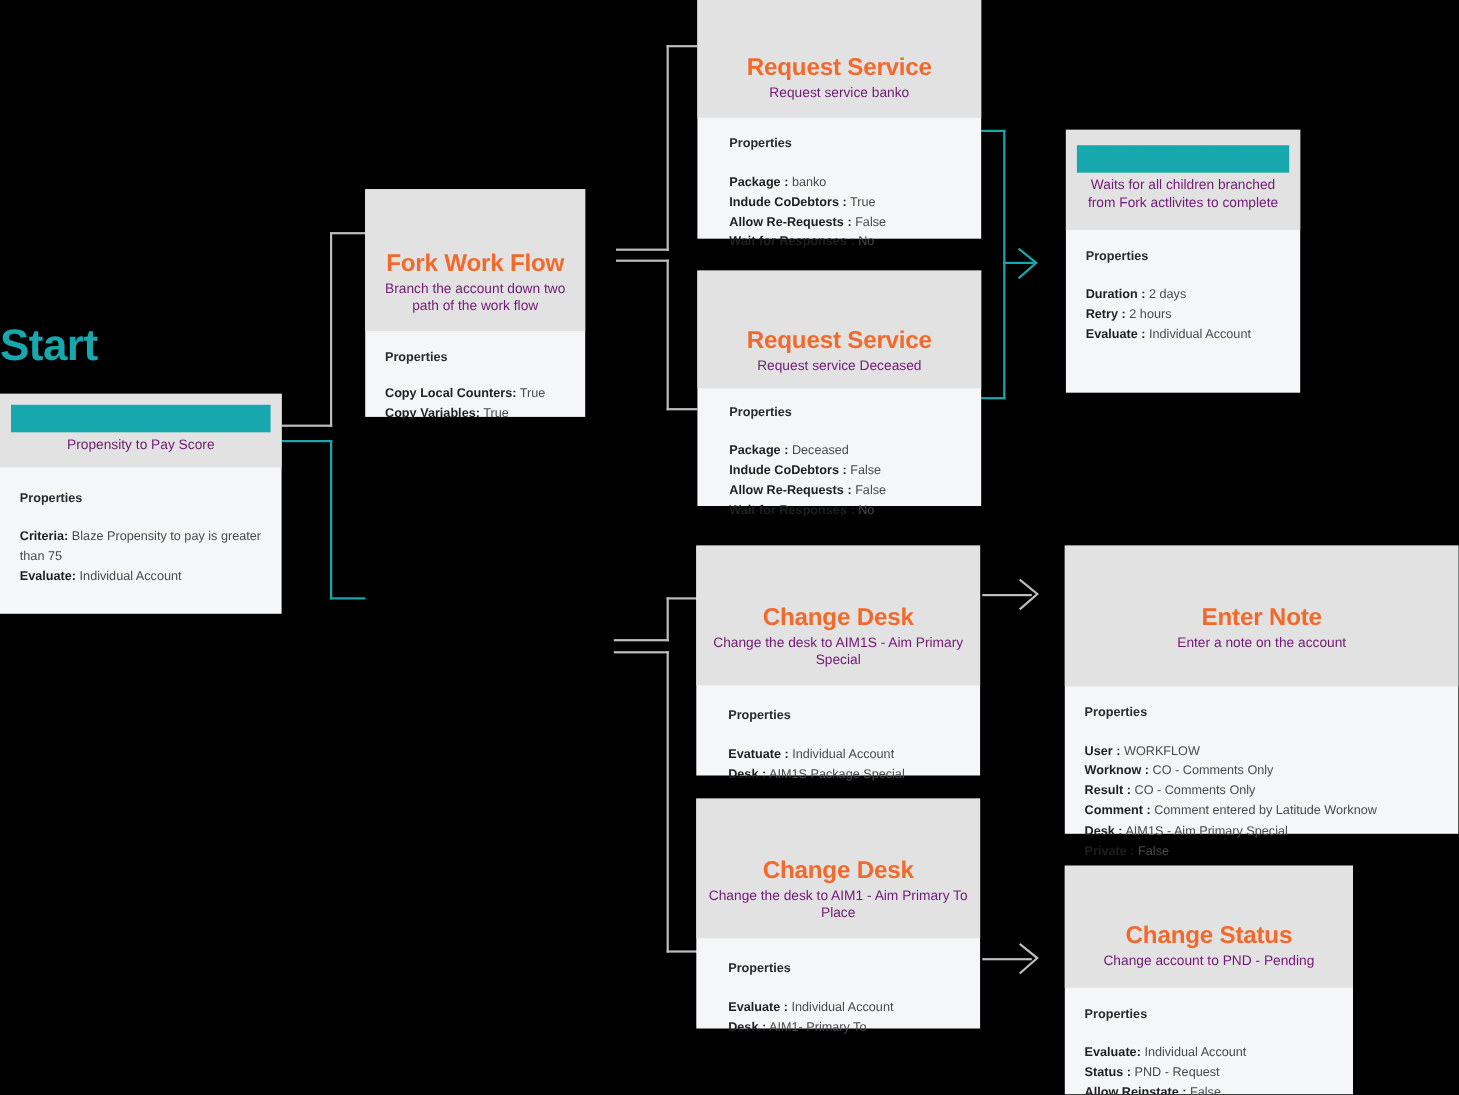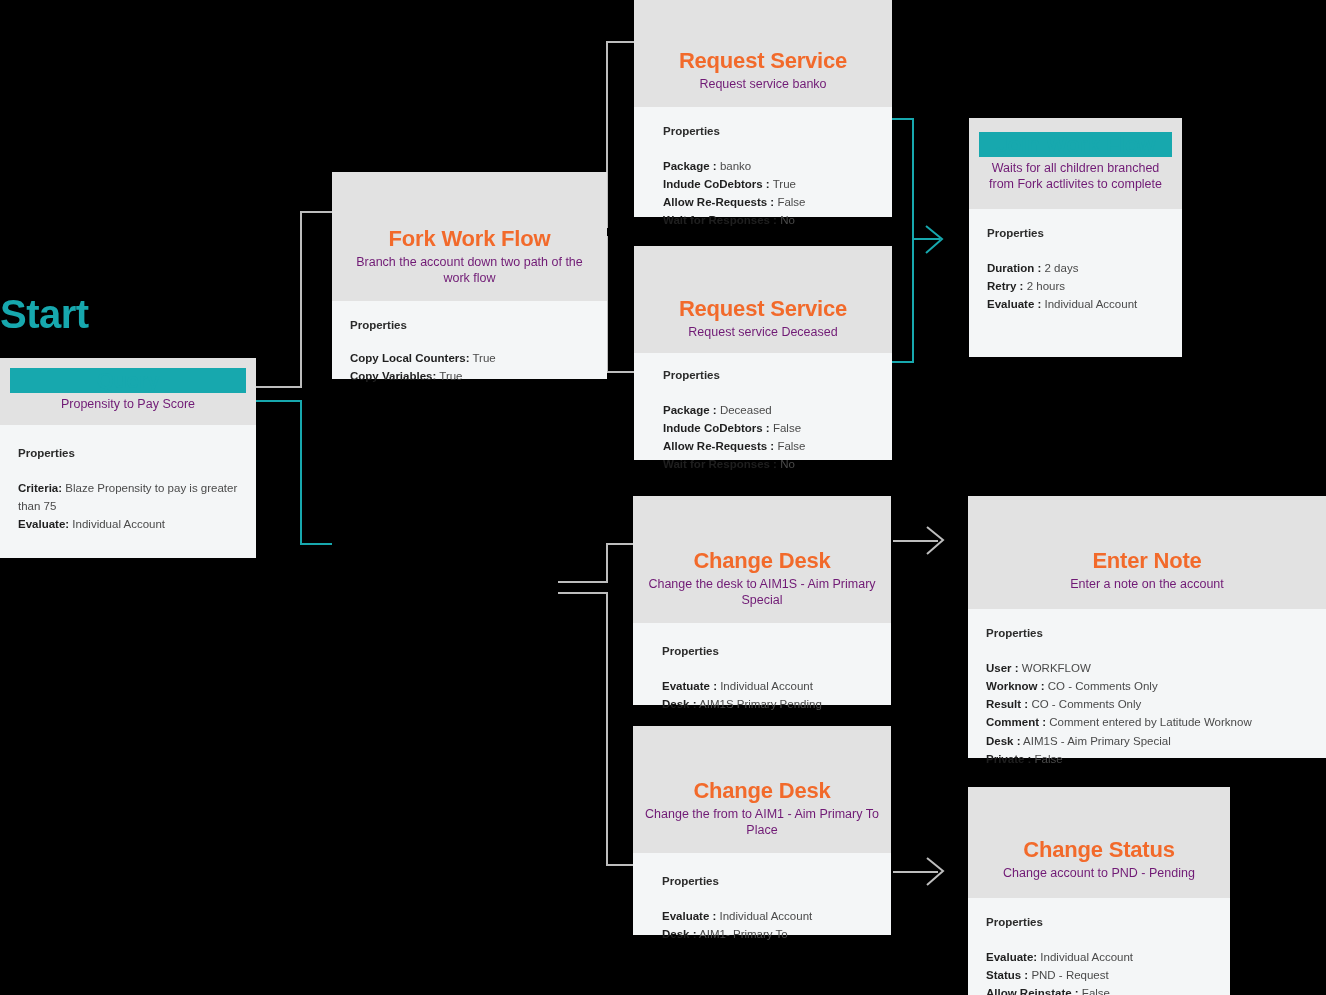--- a/index.html
+++ b/index.html
@@ -136,21 +136,21 @@
       <div class="node-title teal">Query</div>
       <div class="node-sub">Propensity to Pay Score</div>
     </div>
     <div class="node-body pad-left-sm" style="padding-top:22px;">
       <div class="props-label">Properties</div>
       <div class="prop"><b>Criteria:</b> <span>Blaze Propensity to pay is greater than 75</span></div>
       <div class="prop"><b>Evaluate:</b> <span>Individual Account</span></div>
     </div>
   </div>
 
-  <div class="node" style="left:332px; top:172px; width:275px; height:207px;">
+  <div class="node" style="left:332px; top:172px; width:200px; height:207px;">
     <div class="node-head" style="padding-top:14px; padding-bottom:14px;">
       <div class="node-title orange">Fork Work Flow</div>
       <div class="node-sub">Branch the account down two path of the work flow</div>
     </div>
     <div class="node-body pad-left-sm" style="padding-top:18px;">
       <div class="props-label" style="margin-bottom:18px;">Properties</div>
       <div class="prop"><b>Copy Local Counters:</b> <span>True</span></div>
       <div class="prop"><b>Copy Variables:</b> <span>True</span></div>
     </div>
   </div>
@@ -198,38 +198,38 @@
 
 
   <div class="node" style="left:633px; top:496px; width:258px; height:209px;">
     <div class="node-head" style="padding-top:12px; padding-bottom:14px;">
       <div class="node-title orange">Change Desk</div>
       <div class="node-sub">Change the desk to AIM1S - Aim Primary Special</div>
     </div>
     <div class="node-body" style="padding-top:22px; padding-left:29px;">
       <div class="props-label">Properties</div>
       <div class="prop"><b>Evatuate :</b> <span>Individual Account</span></div>
-      <div class="prop"><b>Desk :</b> <span>AIM1S Primary Pending</span></div>
+      <div class="prop"><b>Desk :</b> <span>AIM1S Package Special</span></div>
     </div>
   </div>
 
   <div class="node" style="left:633px; top:726px; width:258px; height:209px;">
     <div class="node-head" style="padding-top:12px; padding-bottom:14px;">
       <div class="node-title orange">Change Desk</div>
-      <div class="node-sub">Change the from to AIM1 - Aim Primary To Place</div>
+      <div class="node-sub">Change the desk to AIM1 - Aim Primary To Place</div>
     </div>
     <div class="node-body" style="padding-top:22px; padding-left:29px;">
       <div class="props-label">Properties</div>
       <div class="prop"><b>Evaluate :</b> <span>Individual Account</span></div>
       <div class="prop"><b>Desk :</b> <span>AIM1- Primary To</span></div>
     </div>
   </div>
 
   <div class="node" style="left:968px; top:496px; width:358px; height:262px;">
-    <div class="node-head" style="padding-top:12px; padding-bottom:16px;">
+    <div class="node-head" style="padding-top:12px; padding-bottom:31px;">
       <div class="node-title orange">Enter Note</div>
       <div class="node-sub">Enter a note on the account</div>
     </div>
     <div class="node-body" style="padding-top:18px; padding-left:18px;">
       <div class="props-label">Properties</div>
       <div class="prop"><b>User :</b> <span>WORKFLOW</span></div>
       <div class="prop"><b>Worknow :</b> <span>CO - Comments Only</span></div>
       <div class="prop"><b>Result :</b> <span>CO - Comments Only</span></div>
       <div class="prop"><b>Comment :</b> <span>Comment entered by Latitude Worknow</span></div>
       <div class="prop"><b>Desk :</b> <span>AIM1S - Aim Primary Special</span></div>

